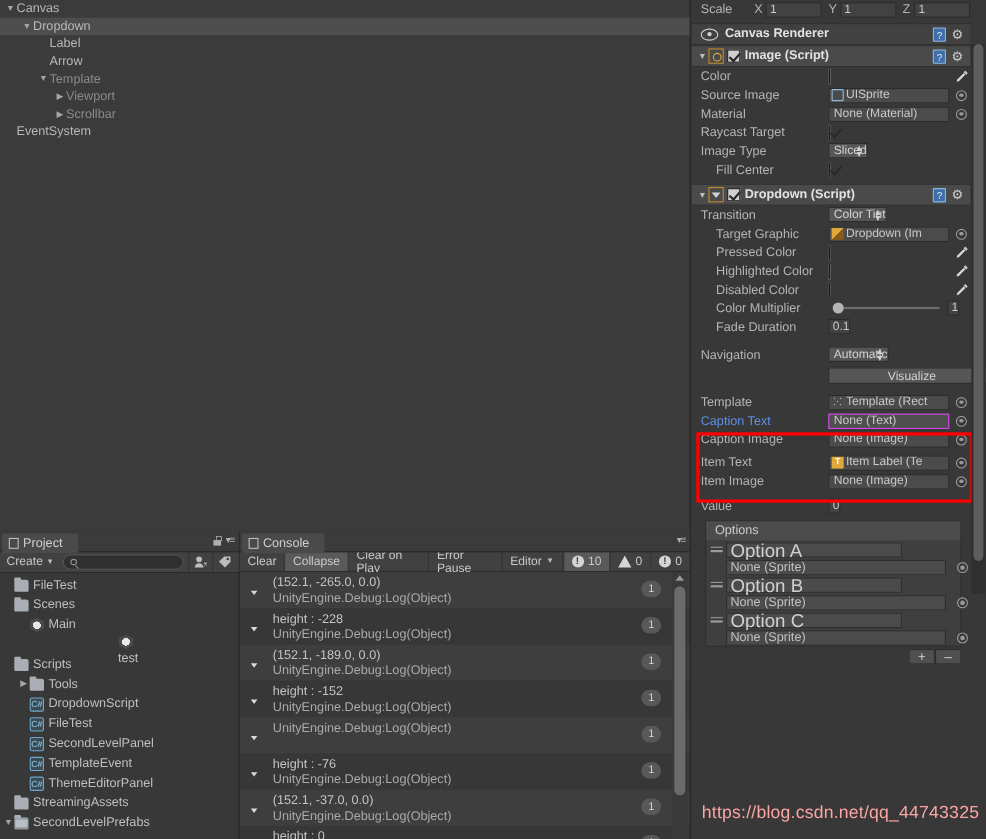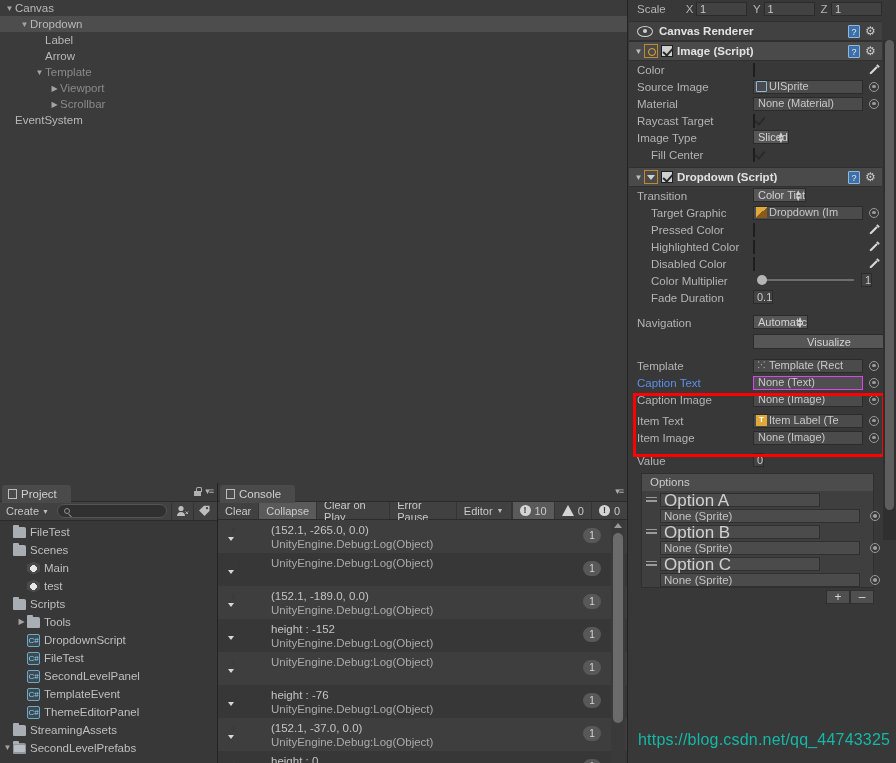--- a/index.html
+++ b/index.html
@@ -97,21 +97,21 @@
   .cbtn.on { background: #5a5a5a; }
   .cbadge { display:flex;align-items:center;gap:4px;padding:0 7px;color:#c9c9c9;
     border-left:1px solid #343434; }
   .cbadge.active { background:#5a5a5a; }
   .ic-circle { width:11px;height:11px;border-radius:50%;background:#d5d5d5;color:#3a3a3a;
     font-size:9px;font-weight:bold;line-height:11px;text-align:center; flex:none;}
   .ic-tri { width:0;height:0;border-left:6px solid transparent;border-right:6px solid transparent;
     border-bottom:11px solid #d5d5d5; position:relative; flex:none;}
   .c-list { height: 262px; overflow:hidden; position:relative; }
   .c-row { height: 33px; padding: 3px 0 0 8px; display:flex; align-items:flex-start;
-    position:relative;gap:23px; }
+    position:relative; }
   .c-row.alt { background: #3e3e3e; }
   .c-row.norm { background: #373737; }
   .c-ico { width:15px;height:15px;margin-right:7px;margin-top:3px;flex:none; position:relative;}
   .c-ico .bub { width:14px;height:12px;border-radius:3px;background:#d8d8d8; }
   .c-ico .bub::after{content:"";position:absolute;left:2px;top:11px;border-left:3px solid transparent;
     border-right:3px solid transparent;border-top:4px solid #d8d8d8;}
   .c-ico .bang { position:absolute;left:6px;top:1px;color:#3a3a3a;font-size:9px;font-weight:bold;line-height:9px;}
   .c-txt { flex:1; }
   .c-l1 { font-size:11.5px; color:#c4c4c4; line-height:14px; }
   .c-l2 { font-size:11.5px; color:#aaaaaa; line-height:14px; }
@@ -205,21 +205,21 @@
   .plusminus { display:flex; justify-content:flex-end; margin:2px 8px 0 0; }
   .pm { width:24px; height:14px; background:#4f4f4f; border:1px solid #2f2f2f;
     color:#d8d8d8; font-size:12px; text-align:center; line-height:12px;}
 
   .event-box { margin:10px 8px 0 12px; border:1px solid #2f2f2f; background:#3f3f3f; }
   .event-hdr { height:17px; line-height:17px; background:#4c4c4c; padding-left:8px;
     font-size:11.5px; color:#cbcbcb; }
   .event-body { height:22px; line-height:22px; padding-left:8px; font-size:11.5px; color:#c0c0c0;}
 
   .watermark { position:absolute; left:638px; top:731px; font-size:16px;
-    color:#14b8a6; letter-spacing:0.2px; }
+    color:#fca5a5; letter-spacing:0.2px; }
 
   .i-scroll { position:absolute; right:0; top:40px; width:13px; height:500px; background:#2f2f2f;}
   .i-scroll .th { position:absolute; left:2px; top:0; width:9px; height:470px;
     background:#5e5e5e; border-radius:5px;}
 
   .sprite-ico { width:11px;height:11px;flex:none;
     background:#4a4a4a;border:1px solid #8fb8dd; border-radius:1px;}
   .t-ico { width:11px;height:11px;flex:none;background:#e0a93c;color:#fff;
     font-size:8px;font-weight:bold;line-height:10px;text-align:center;}
   .img-ico { width:11px;height:11px;flex:none;
@@ -288,21 +288,21 @@
         <div class="p-row" style="padding-left: 2px;">
           <span class="tri empty"></span>
           <span class="folder"></span>
           <span>Scenes</span>
         </div>
         <div class="p-row" style="padding-left: 16px;">
           <span class="tri empty"></span>
           <span class="unityicon"></span>
           <span>Main</span>
         </div>
-        <div class="p-row" style="padding-left: 16px;">
+        <div class="p-row" style="padding-left: 16px; flex-direction: column;">
           <span class="tri empty"></span>
           <span class="unityicon"></span>
           <span>test</span>
         </div>
         <div class="p-row" style="padding-left: 2px;">
           <span class="tri empty"></span>
           <span class="folder"></span>
           <span>Scripts</span>
         </div>
         <div class="p-row" style="padding-left: 16px;">
@@ -394,20 +394,21 @@
           <span class="c-ico"><span class="bub"></span><span class="bang">!</span></span>
           <div class="c-txt">
             <div class="c-l1">(152.1, -265.0, 0.0)</div>
             <div class="c-l2">UnityEngine.Debug:Log(Object)</div>
           </div>
           <span class="c-count">1</span>
         </div>
         <div class="c-row norm">
           <span class="c-ico"><span class="bub"></span><span class="bang">!</span></span>
           <div class="c-txt">
+            <div class="c-l1">height : -228</div>
             <div class="c-l2">UnityEngine.Debug:Log(Object)</div>
           </div>
           <span class="c-count">1</span>
         </div>
         <div class="c-row alt">
           <span class="c-ico"><span class="bub"></span><span class="bang">!</span></span>
           <div class="c-txt">
             <div class="c-l1">(152.1, -189.0, 0.0)</div>
             <div class="c-l2">UnityEngine.Debug:Log(Object)</div>
           </div>

